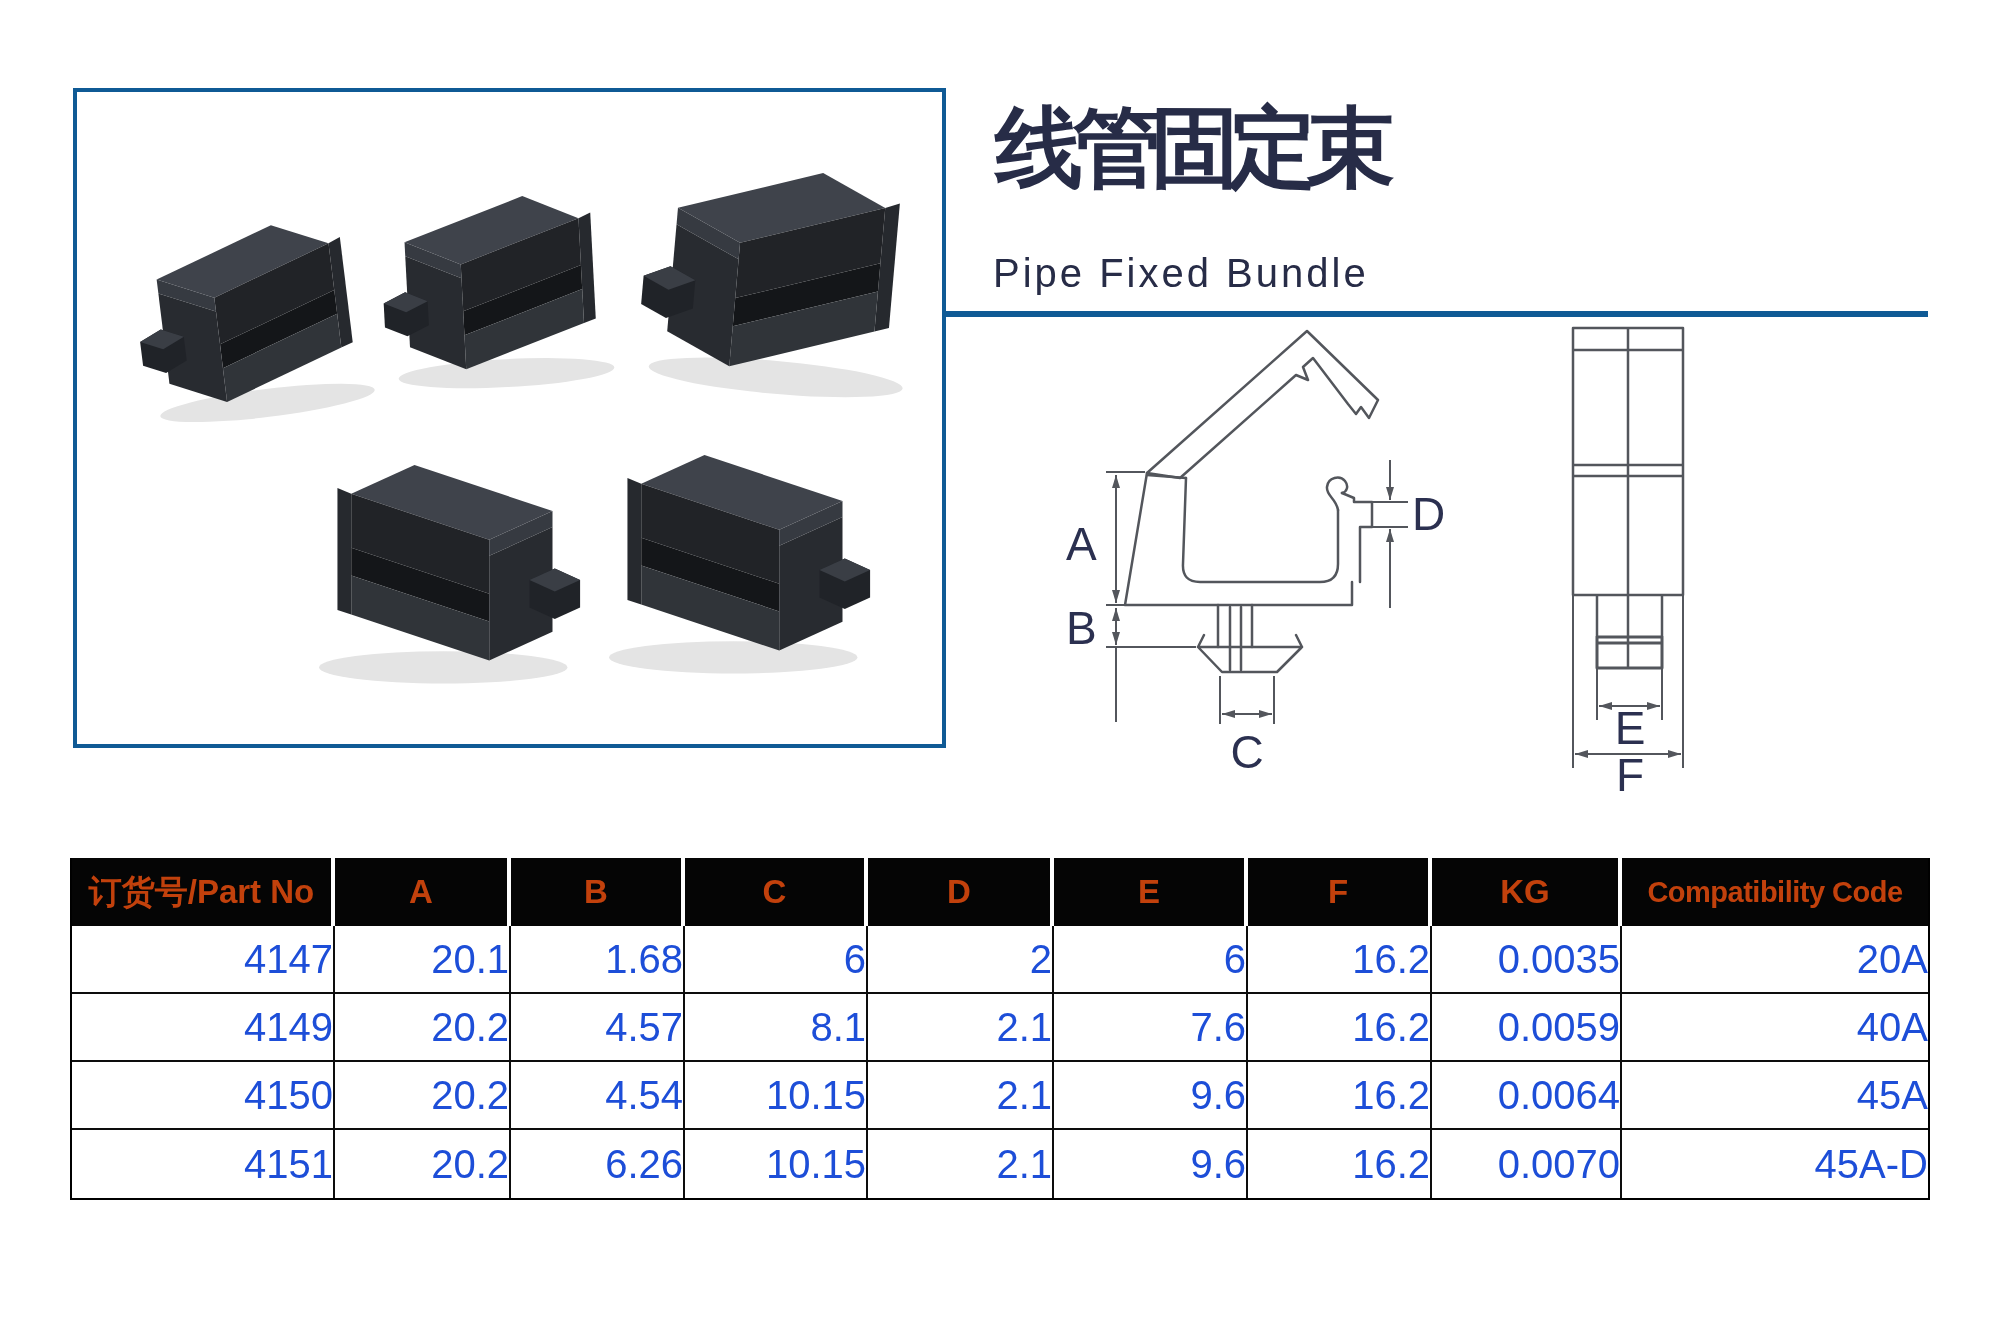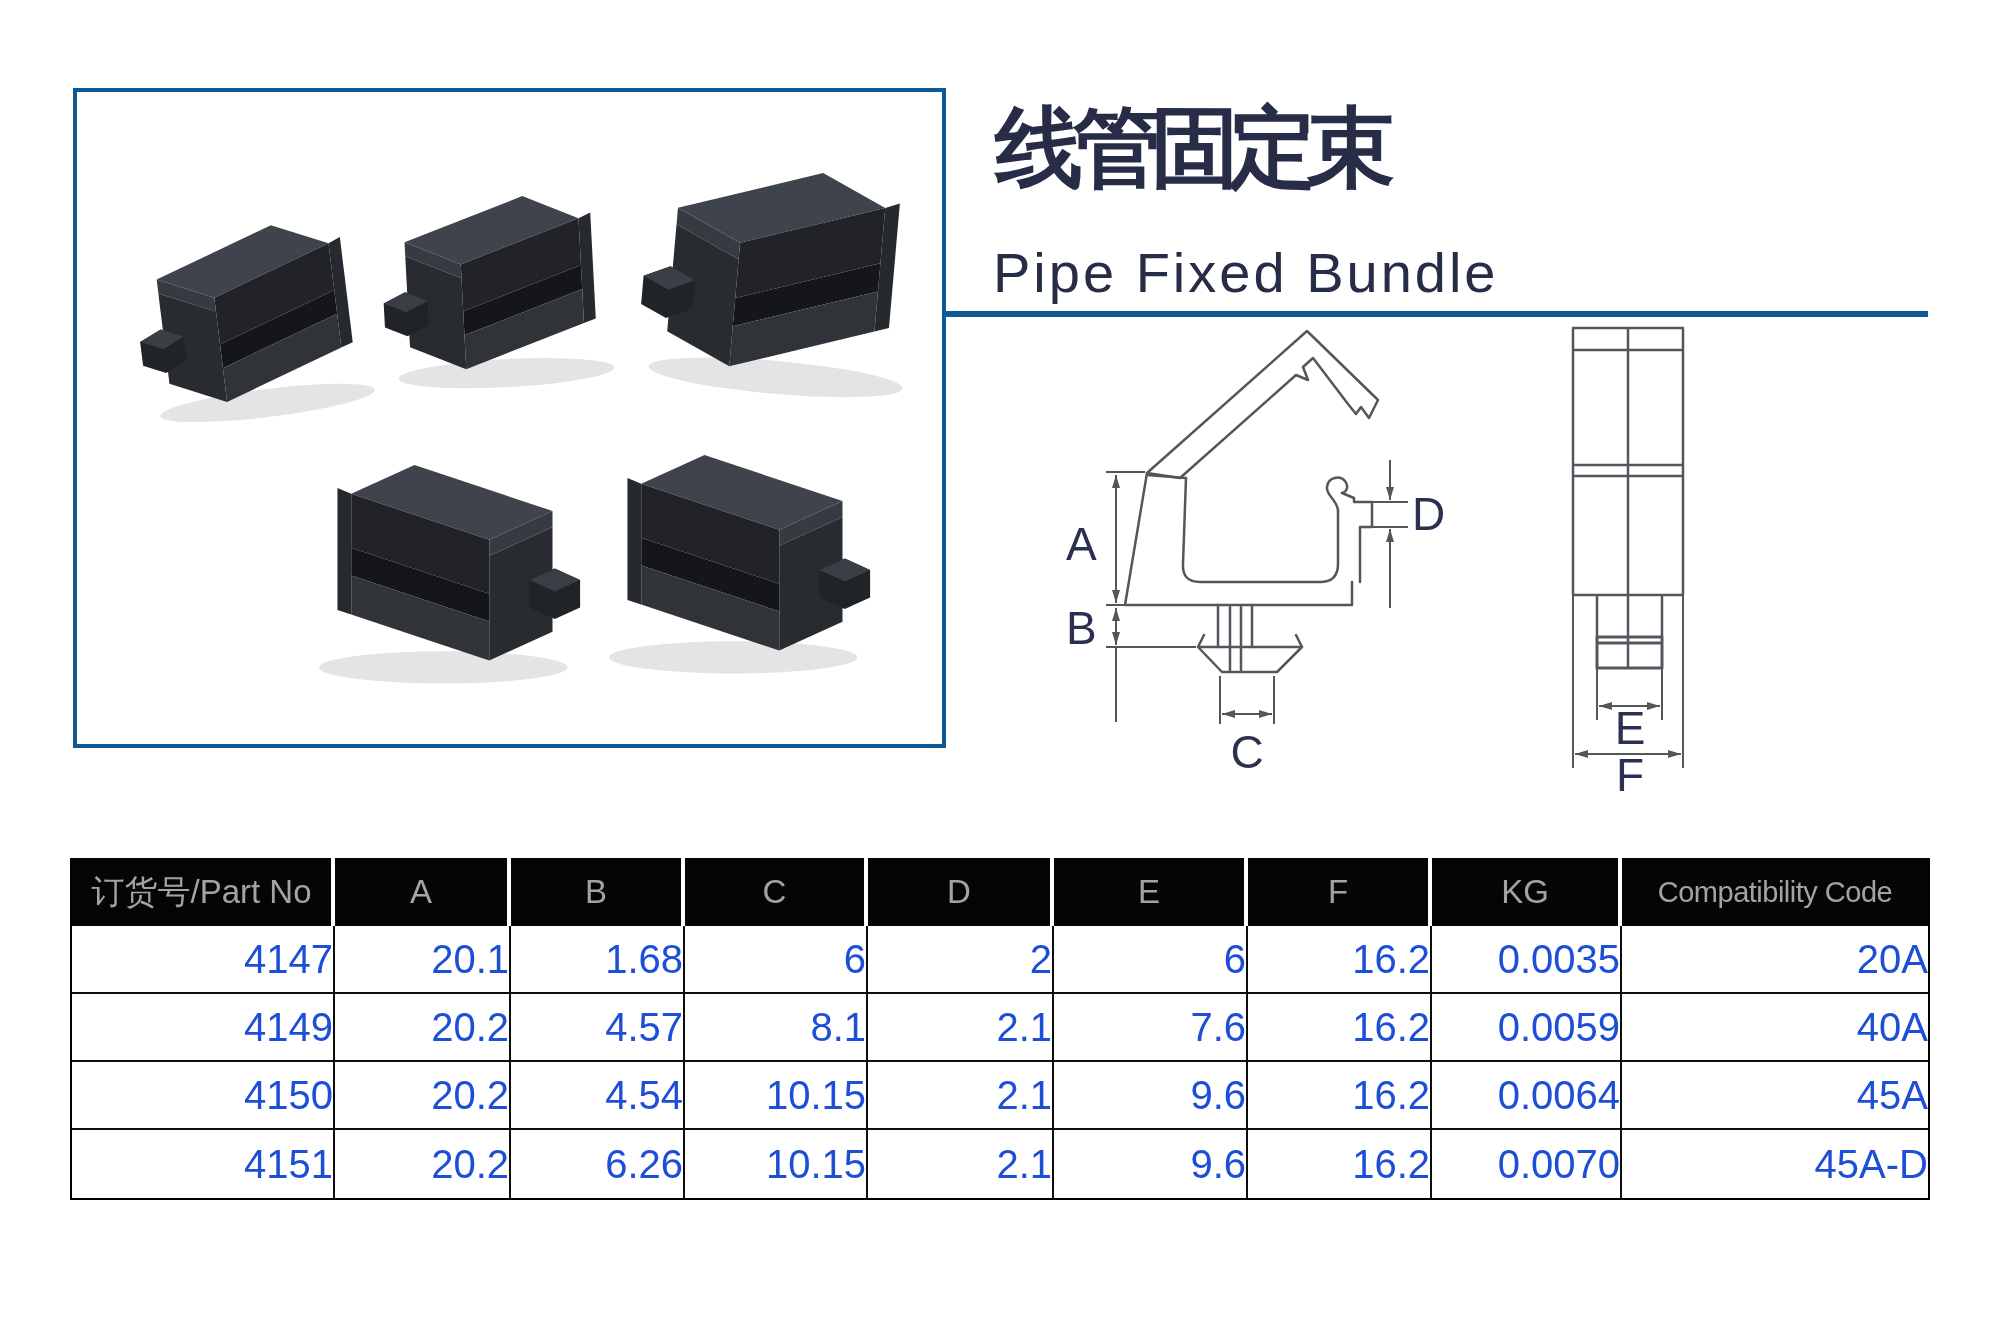--- a/index.html
+++ b/index.html
@@ -21,21 +21,21 @@
   #photo-box svg{display:block;width:100%;height:100%;}
 
   
   #title-cn{
     position:absolute;left:995px;top:100px;
     font-size:88px;font-weight:700;color:var(--title);
     letter-spacing:-10px;line-height:96px;white-space:nowrap;
   }
   #title-en{
     position:absolute;left:993px;top:238px;
-    font-size:56px;font-weight:400;color:var(--title);
+    font-size:40px;font-weight:400;color:var(--title);
     letter-spacing:3px;line-height:70px;white-space:nowrap;
   }
   #divider{
     position:absolute;left:946px;top:311px;width:982px;height:6px;
     background:var(--accent);
   }
 
   
   .drawing{position:absolute;}
   #side-view{left:1020px;top:320px;width:520px;height:460px;}
@@ -43,22 +43,22 @@
   .drawing svg{display:block;width:100%;height:100%;}
   .dim-label{font-family:"Liberation Sans","DejaVu Sans",sans-serif;font-size:46px;fill:var(--dlabel);}
 
   
   #spec-table{
     position:absolute;left:70px;top:858px;width:1856px;
     border-collapse:separate;border-spacing:0;table-layout:fixed;
     border-left:2px solid #000;border-right:2px solid #000;border-bottom:2px solid #000;
   }
   #spec-table th{
-    background:#050505;color:#a3a3a3;height:68px;
-    font-size:33px;font-weight:400;text-align:center;vertical-align:middle;
+    background:#050505;color:#c2410c;height:68px;
+    font-size:33px;font-weight:700;text-align:center;vertical-align:middle;
     border-right:4px solid #ffffff;white-space:nowrap;overflow:visible;
   }
   #spec-table th.small{font-size:29px;letter-spacing:-0.5px;}
   #spec-table th:last-child{border-right:none;}
   #spec-table td{
     background:#ffffff;color:#1d4ed8;height:68px;
     font-size:40px;font-weight:400;text-align:right;vertical-align:middle;
     border-right:2px solid #0d0d0d;border-bottom:2px solid #0d0d0d;white-space:nowrap;
   }
   #spec-table td:last-child{border-right:none;padding-left:45px;}

